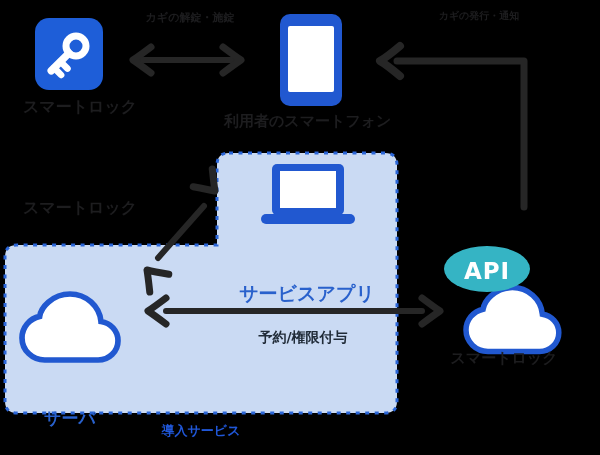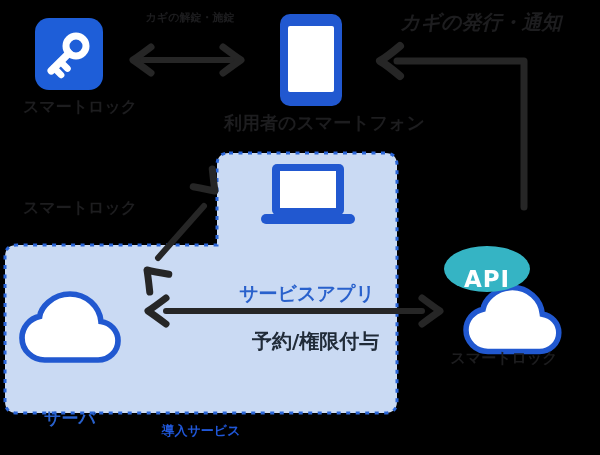--- a/index.html
+++ b/index.html
@@ -75,36 +75,36 @@
 
     <path transform="translate(466,276) scale(5.8)" d="M4.406 3.342A5.53 5.53 0 0 1 8 2c2.69 0 4.923 2 5.166 4.579C14.758 6.804 16 8.137 16 9.773 16 11.569 14.502 13 12.687 13H3.781C1.708 13 0 11.366 0 9.318c0-1.763 1.266-3.223 2.942-3.593.143-.863.698-1.723 1.464-2.383z" fill="#ffffff" stroke="#2158d0" stroke-width="0.95"></path>
 
     <ellipse cx="487" cy="269" rx="43" ry="23" fill="#35b4c4"></ellipse>
   </svg>
 
   <div class="lbl lbl-dark" style="left:10px;top:97px;width:140px;font-size:16px;">スマートロック</div>
 
   <div class="lbl lbl-dark" style="left:112px;top:11px;width:156px;font-size:11px;">カギの解錠・施錠</div>
 
-  <div class="lbl lbl-dark" style="left:224px;top:112px;width:166px;font-size:18px;">利用者のスマートフォン</div>
+  <div class="lbl lbl-dark" style="left:224px;top:112px;width:166px;font-size:15px;">利用者のスマートフォン</div>
 
-  <div class="lbl lbl-dark" style="left:400px;top:10px;width:158px;font-size:20px;font-style:italic;">カギの発行・通知</div>
+  <div class="lbl lbl-dark" style="left:400px;top:10px;width:158px;font-size:10px;">カギの発行・通知</div>
 
   <div class="lbl lbl-dark" style="left:10px;top:198px;width:140px;font-size:16px;">スマートロック</div>
 
   <div class="lbl lbl-blue" style="left:227px;top:247px;width:160px;font-size:19px;">サービスアプリ</div>
 
   <div class="lbl lbl-blue" style="left:10px;top:352px;width:120px;font-size:17px;">
     <br>
     <span>サーバ</span>
   </div>
 
-  <div class="lbl lbl-navy" style="left:252px;top:329px;width:126px;font-size:20px;text-align:center;">予約/権限付与</div>
+  <div class="lbl lbl-navy" style="left:240px;top:329px;width:126px;font-size:14px;text-align:center;">予約/権限付与</div>
 
-  <div class="lbl lbl-white" style="left:444px;top:257px;width:86px;font-size:23px;letter-spacing:1px;margin-top:8px;">API</div>
+  <div class="lbl lbl-white" style="left:444px;top:257px;width:86px;font-size:23px;letter-spacing:1px;">API</div>
 
   <div class="lbl lbl-dark" style="left:434px;top:349px;width:140px;font-size:15px;">
     <span>スマートロック</span><br>
   </div>
 
   <div class="lbl lbl-group" style="left:128px;top:423px;width:146px;font-size:13px;">導入サービス</div>
 
 </div>
 
 </body></html>

